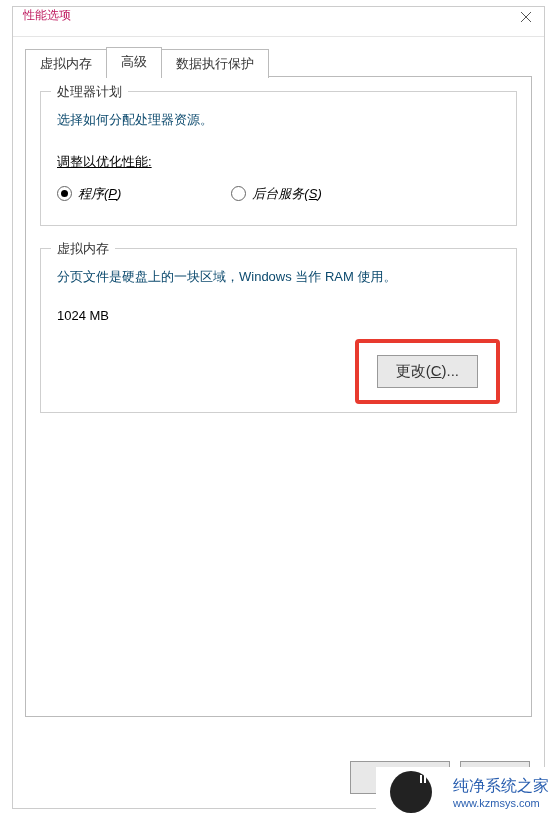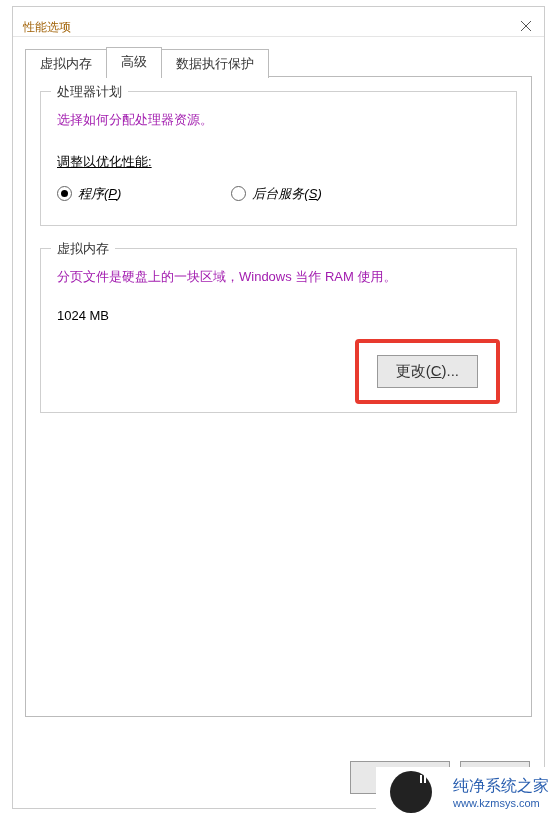--- a/index.html
+++ b/index.html
@@ -17,26 +17,26 @@
       left: 12px;
       top: 6px;
       right: 12px;
       bottom: 6px;
       background: #fff;
       border: 1px solid #ccc;
     }
     .titlebar {
       height: 30px;
       display: flex;
-      align-items: flex-end;
+      align-items: flex-start;
       justify-content: space-between;
       padding: 0 8px 0 10px;
       border-bottom: 1px solid #e5e5e5;
       font-size: 12px;
-      color: #a16207;
+      color: #be185d;
     }
     .close-btn {
       width: 20px;
       height: 20px;
       display: flex;
       align-items: center;
       justify-content: center;
       color: #666;
       font-size: 14px;
       font-weight: 200;
@@ -86,21 +86,21 @@
       position: absolute;
       top: -9px;
       left: 10px;
       background: #fff;
       padding: 0 6px;
       font-size: 13px;
       color: #333;
     }
     .group-text {
       font-size: 13px;
-      color: #a21caf;
+      color: #0c4a6e;
       line-height: 1.6;
       margin-bottom: 16px;
     }
     .adjust-label {
       margin-top: 22px;
       margin-bottom: 14px;
       font-size: 13px;
       text-decoration: underline;
     }
     .radio-row {

